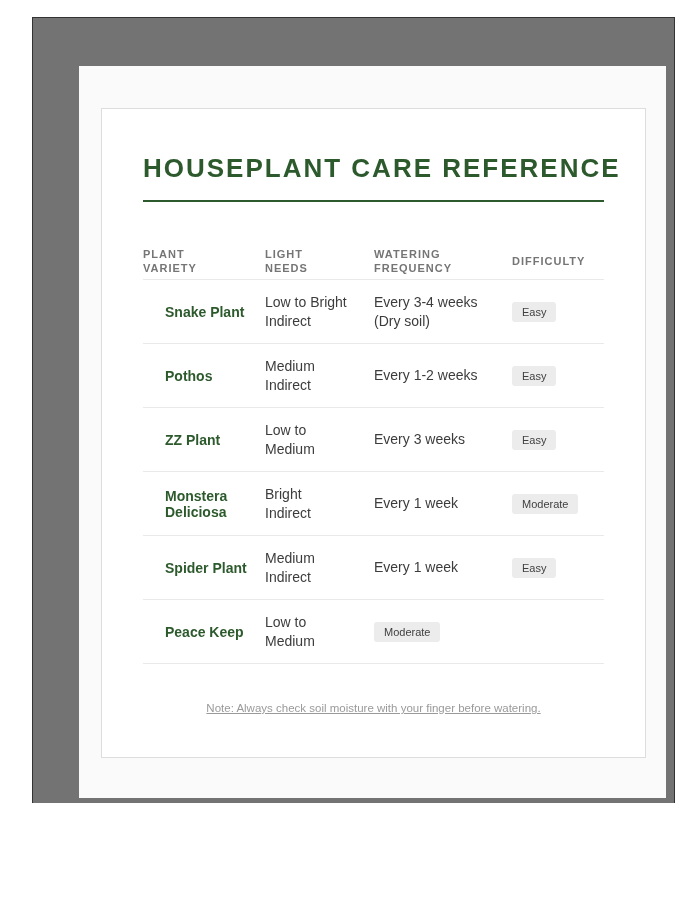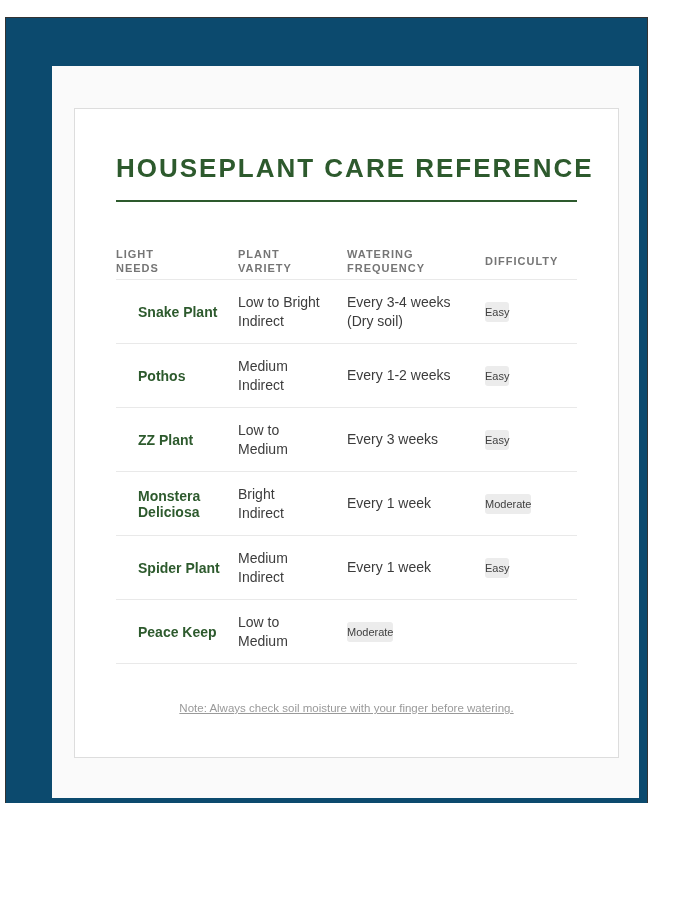--- a/index.html
+++ b/index.html
@@ -5,26 +5,26 @@
   * { margin: 0; padding: 0; box-sizing: border-box; }
   html, body {
     width: 700px; height: 900px;
     background: #ffffff;
     font-family: "Liberation Sans", sans-serif;
     position: relative;
     overflow: hidden;
   }
   .frame {
     position: absolute;
-    left: 5px; top: 17px;
+    left: 32px; top: 17px;
     width: 643px; height: 786px;
     border-top: 1px solid #333333;
     border-left: 1px solid #333333;
     border-right: 1px solid #333333;
-    background: #0c4a6e;
+    background: #737373;
   }
   .panel {
     position: absolute;
     left: 46px; top: 48px;
     width: 587px; height: 732px;
     background: #fafafa;
   }
   .card {
     position: absolute;
     left: 68px; top: 90px;
@@ -85,21 +85,21 @@
     line-height: 19px;
   }
   .light-text    { max-width: 85px; }
   .watering-text { max-width: 125px; }
   .badge {
     display: inline-block;
     font-size: 11px;
     color: #3f3f3f;
     background: #ececec;
     border-radius: 3px;
-    padding: 4px 0;
+    padding: 4px 10px;
     line-height: 12px;
   }
   .note {
     margin-top: 38px;
     text-align: center;
     font-size: 11.5px;
     color: #9a9a9a;
     text-decoration: underline;
   }
 </style>
@@ -110,22 +110,22 @@
   <div class="panel"></div>
 
   <div class="card">
 
     <h1 class="doc-title">HOUSEPLANT CARE REFERENCE</h1>
     <div class="title-rule"></div>
 
     <div class="care-table">
 
       <div class="trow header">
+        <div class="hcell"><span class="hwrap-plant">PLANT VARIETY</span></div>
         <div class="hcell"><span class="hwrap-light">LIGHT NEEDS</span></div>
-        <div class="hcell"><span class="hwrap-plant">PLANT VARIETY</span></div>
         <div class="hcell"><span class="hwrap-watering">WATERING FREQUENCY</span></div>
         <div class="hcell">DIFFICULTY</div>
       </div>
 
       <div class="trow body-row">
         <div class="plant-name">Snake Plant</div>
         <div class="cell-text light-text">Low to Bright Indirect</div>
         <div class="cell-text watering-text">Every 3-4 weeks (Dry soil)</div>
         <div><span class="badge">Easy</span></div>
       </div>

